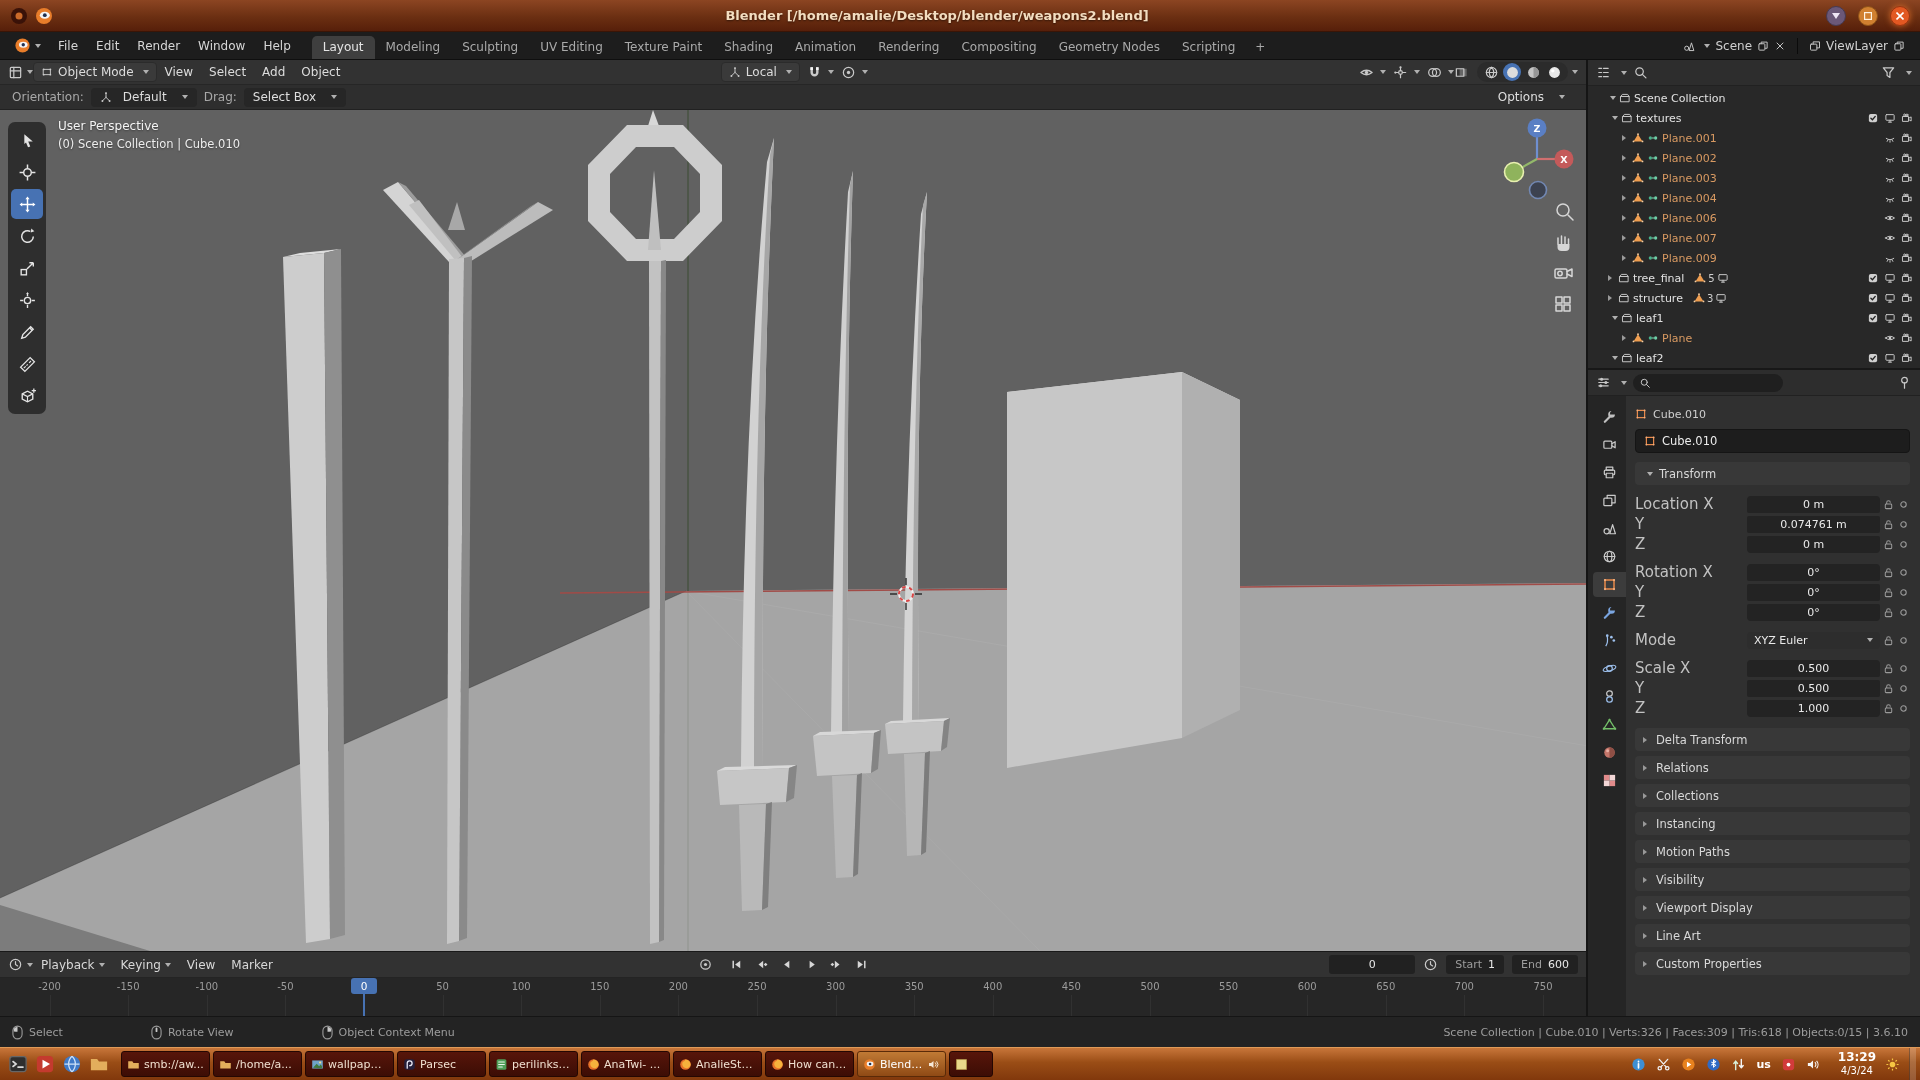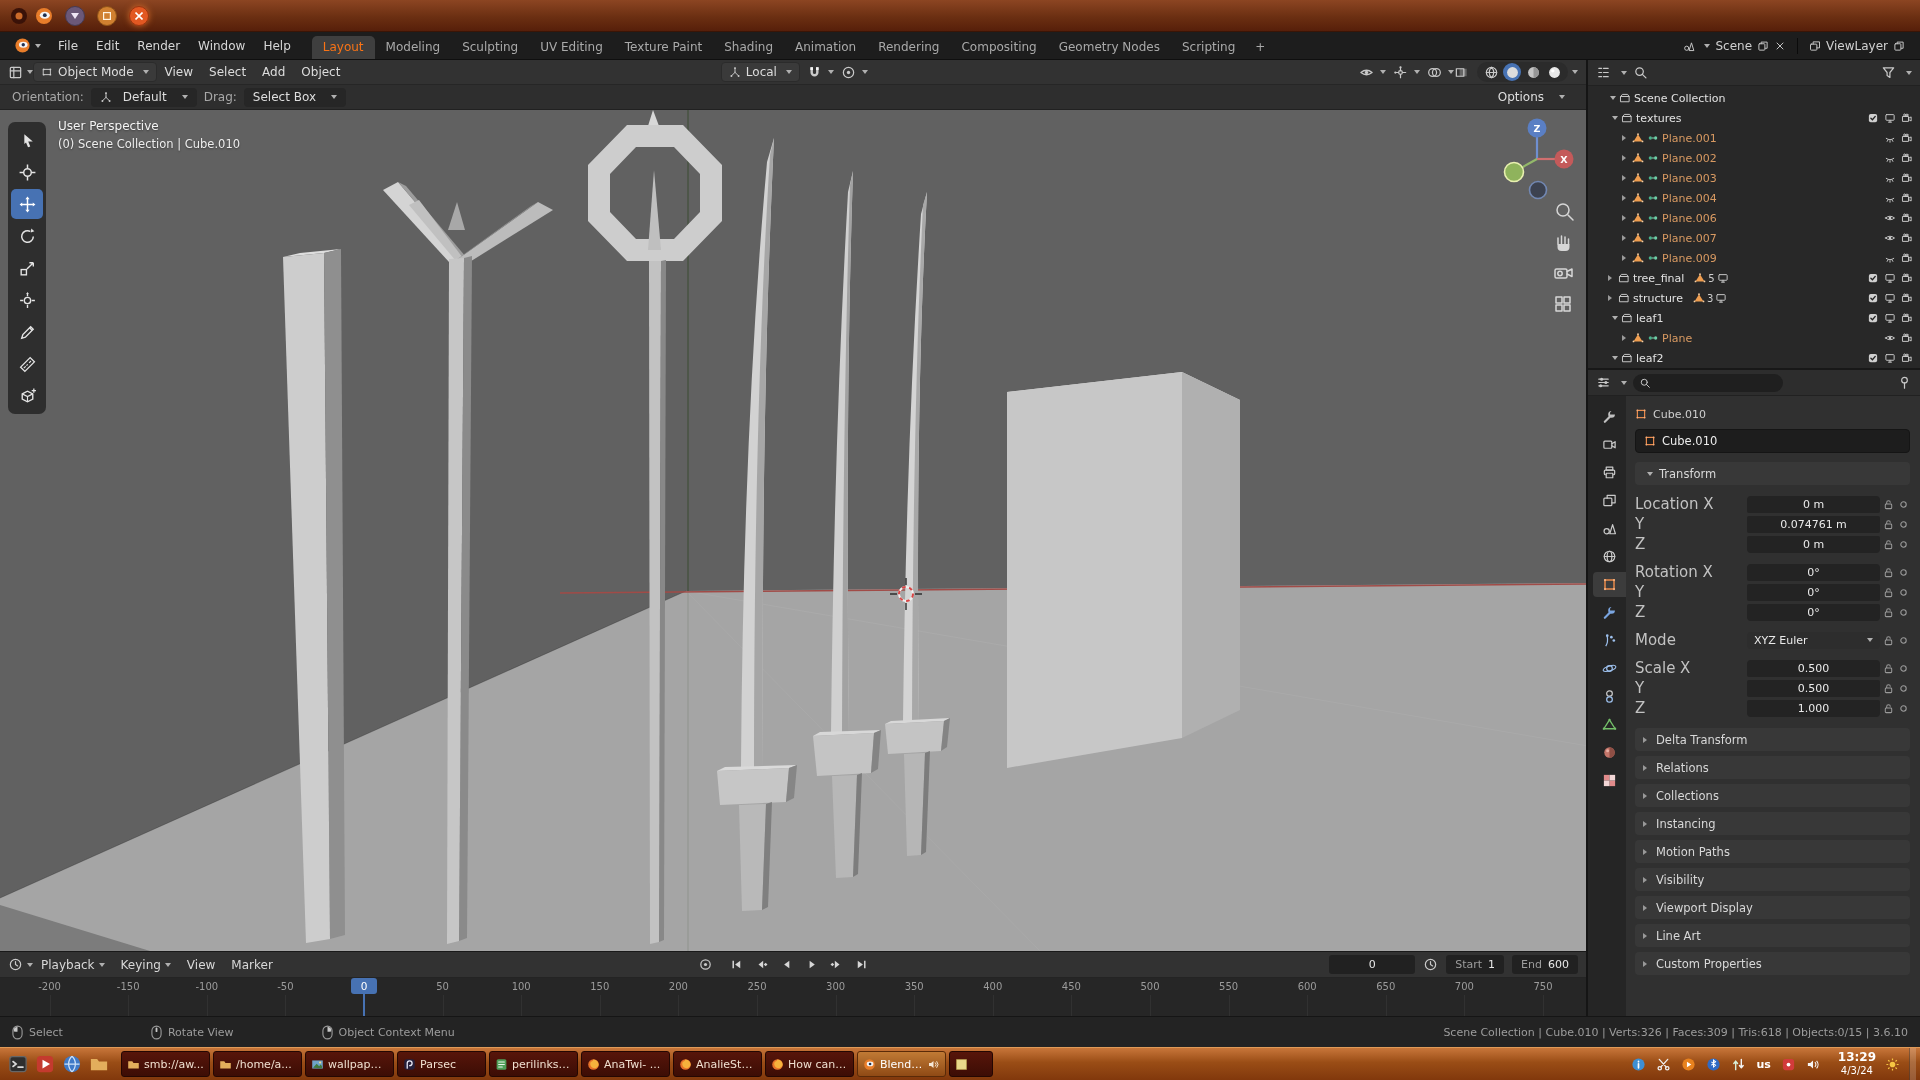--- a/index.html
+++ b/index.html
@@ -18,21 +18,21 @@
   .tb-btn{width:20px;height:20px;border-radius:50%;display:flex;align-items:center;justify-content:center;margin-left:5px}
   .tb-btn.shade{background:#6b5878;border:1px solid #463a52}
   .tb-btn.max{background:#d08030;border:1px solid #8f5318}
   .tb-btn.close{background:#e25822;border:1px solid #9a3410;box-shadow:0 0 6px rgba(255,130,50,.7)}
   
   .topbar{height:28px;background:#1d1d1d;display:flex;align-items:stretch;padding:0 6px;border-bottom:1px solid #0f0f0f}
   .tb-logo{display:flex;align-items:center;padding:0 8px}
   .menu-item{display:flex;align-items:center;padding:0 9px;color:#d6d6d6}
   .ws-wrap{display:flex;align-items:flex-end;margin-left:12px}
   .ws-tab{padding:4px 11px 5px;font-size:12px;color:#a9a9a9;border-radius:5px 5px 0 0;white-space:nowrap}
-  .ws-tab.active{background:#3f3f3f;color:#f97316}
+  .ws-tab.active{background:#3f3f3f;color:#e5e5e5}
   .ws-plus{padding:4px 9px 5px;color:#a9a9a9}
   .top-right{margin-left:auto;display:flex;align-items:center;gap:6px;padding-right:4px}
   .sel-chip{display:flex;align-items:center;gap:5px;color:#d0d0d0;padding:2px 5px}
   .sep-v{width:1px;height:16px;background:#000;opacity:.6}
   
   .main{display:flex;height:956px}
   .editor{width:1588px;flex:none;display:flex;flex-direction:column;border-right:2px solid #151515}
   .right{flex:1;display:flex;flex-direction:column;background:#2b2b2b}
   
   .vp-header{height:25px;background:#323232;display:flex;align-items:center;padding:0 8px;border-bottom:1px solid #262626;color:#dcdcdc}
@@ -136,20 +136,21 @@
           <circle cx="9" cy="9" r="3.5" fill="#c96a2a"></circle>
         </svg>
       </span>
     <span class="i">
         <svg width="18" height="18" viewBox="0 0 18 18">
           <circle cx="9" cy="9" r="8" fill="#e87d2a"></circle>
           <ellipse cx="9.8" cy="8.2" rx="5" ry="3.5" fill="#f5f5f5"></ellipse>
           <circle cx="9.8" cy="8.2" r="1.9" fill="#1f3050"></circle>
         </svg>
       </span>
+    <div class="tb-title">Blender [/home/amalie/Desktop/blender/weapons2.blend]</div>
     <div class="tb-btn shade">
         <svg width="8" height="6" viewBox="0 0 8 6">
           <path d="M0 0 H8 L4 6 Z" fill="#efe6f5"></path>
         </svg>
       </div>
     <div class="tb-btn max">
         <svg width="8" height="8" viewBox="0 0 8 8">
           <rect x="0.5" y="0.5" width="7" height="7" fill="none" stroke="#fff2e0" stroke-width="1.4"></rect>
         </svg>
       </div>

